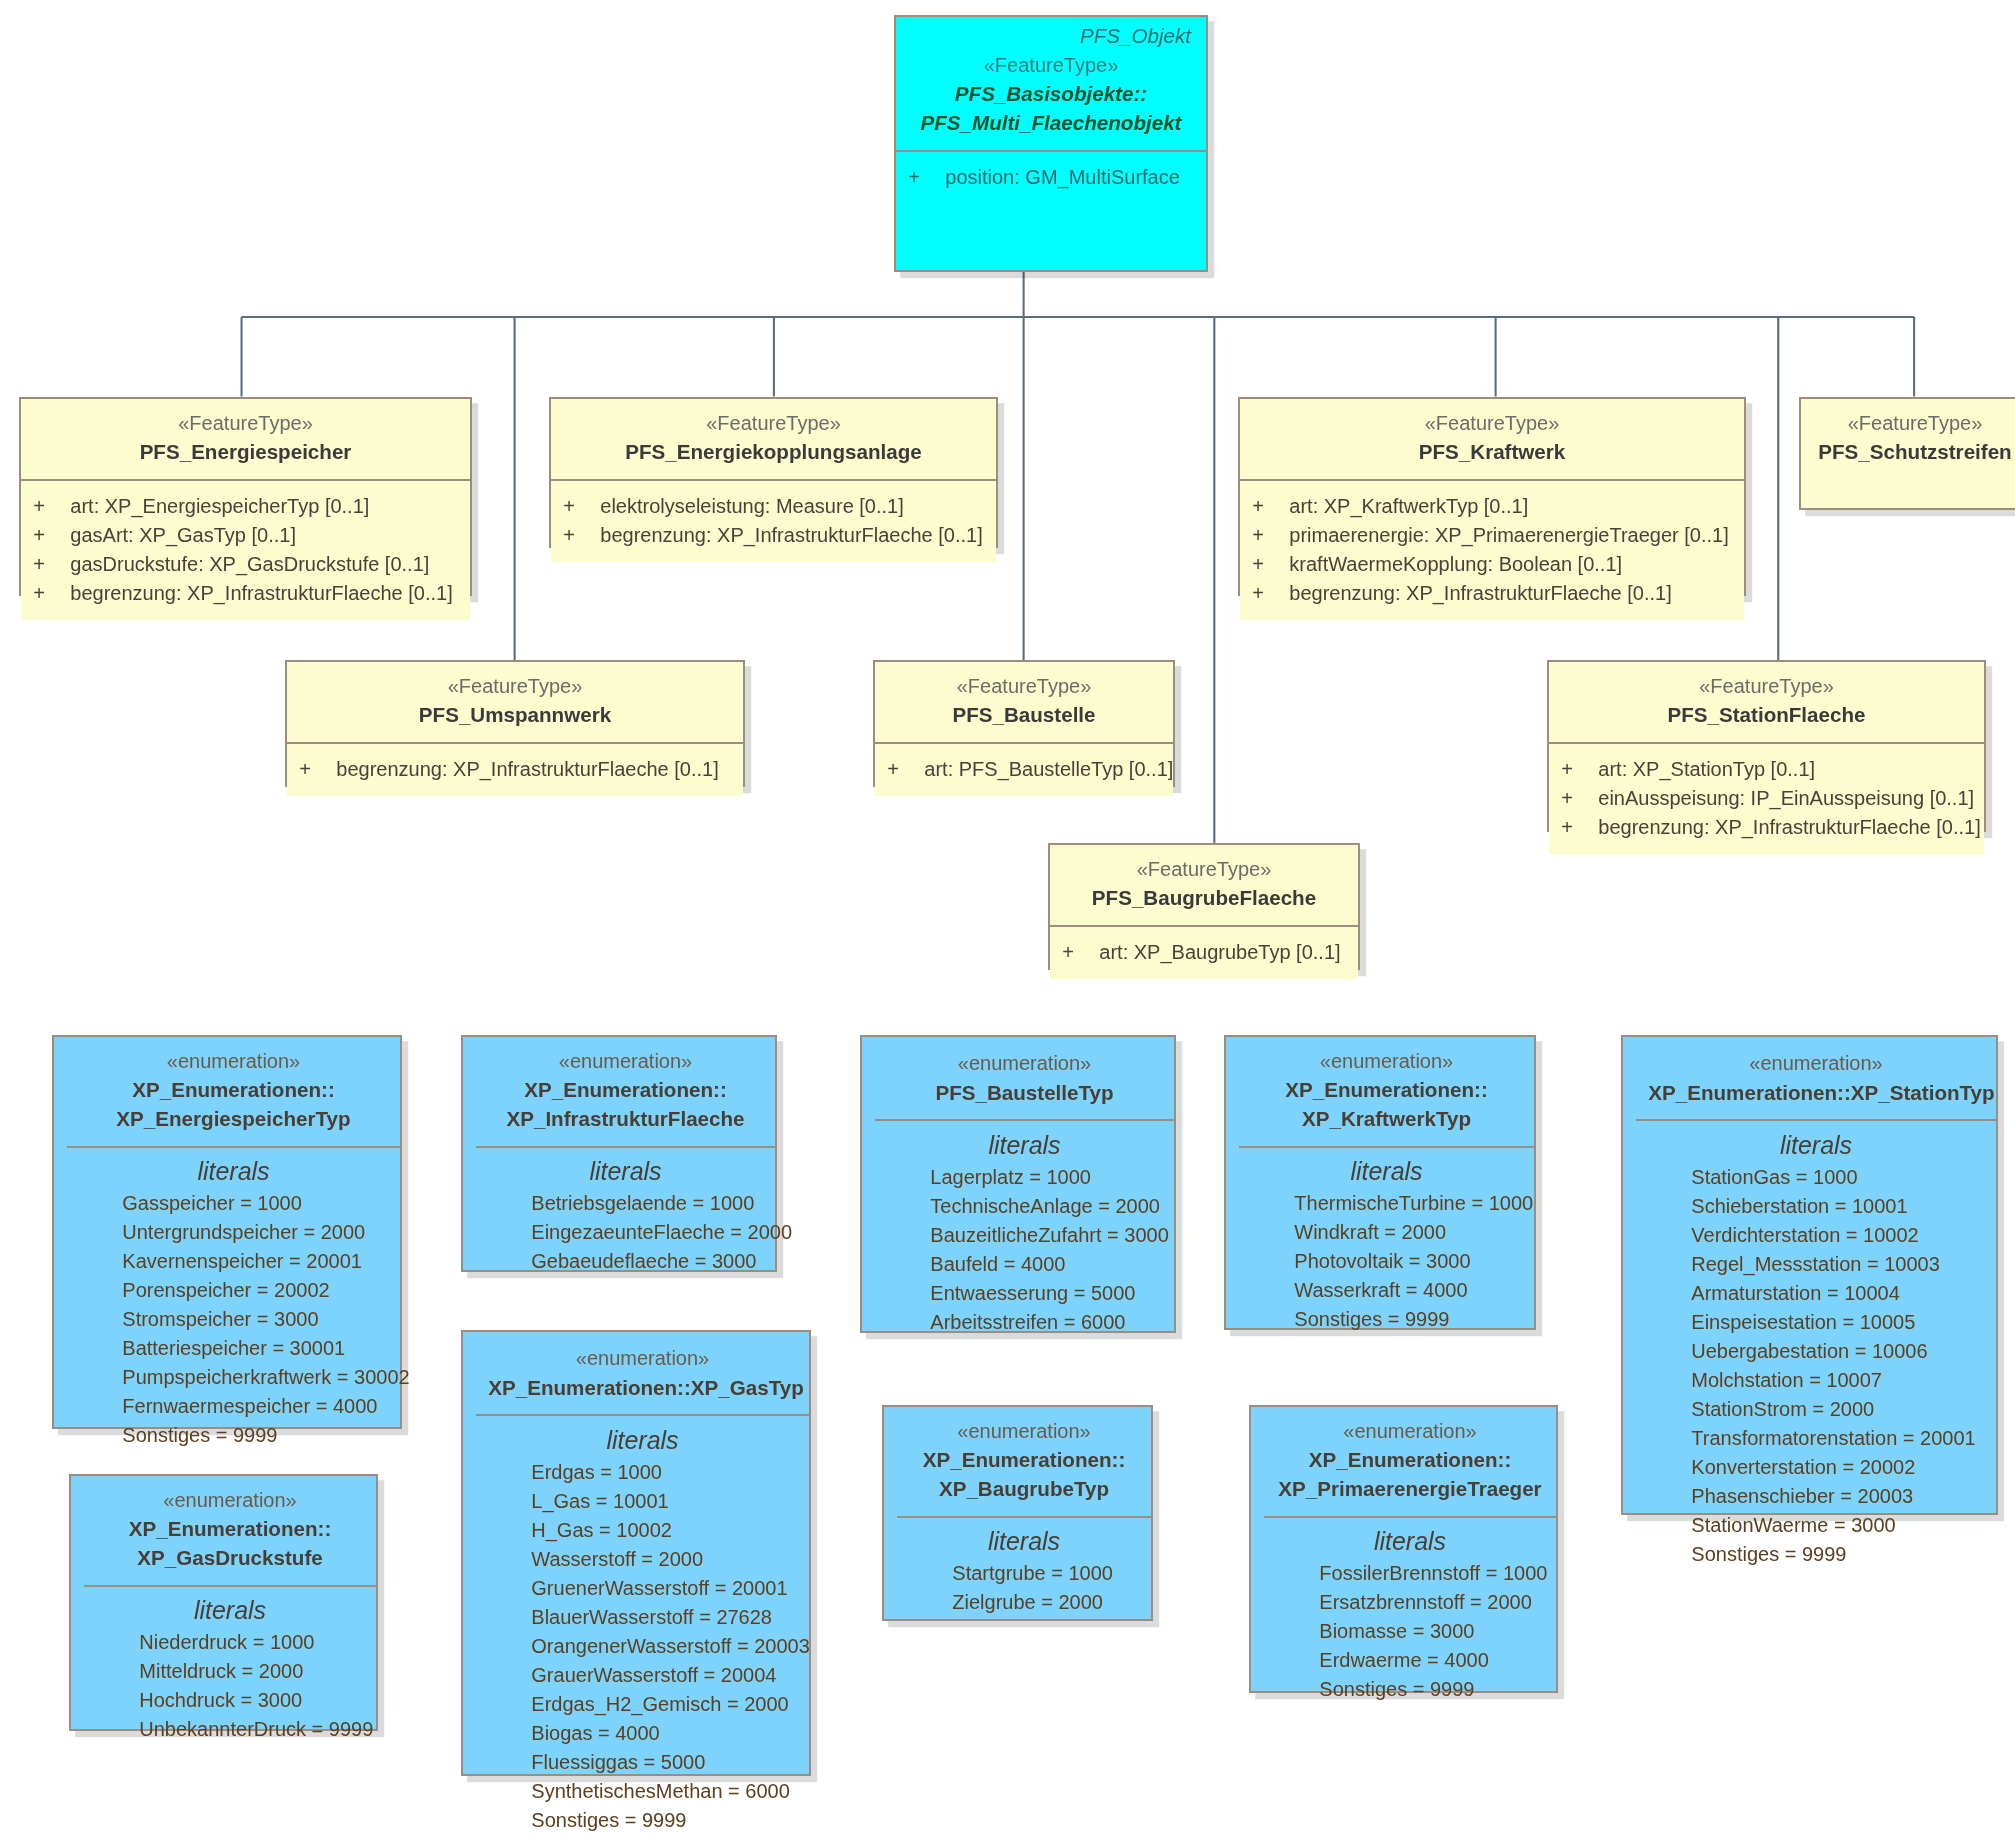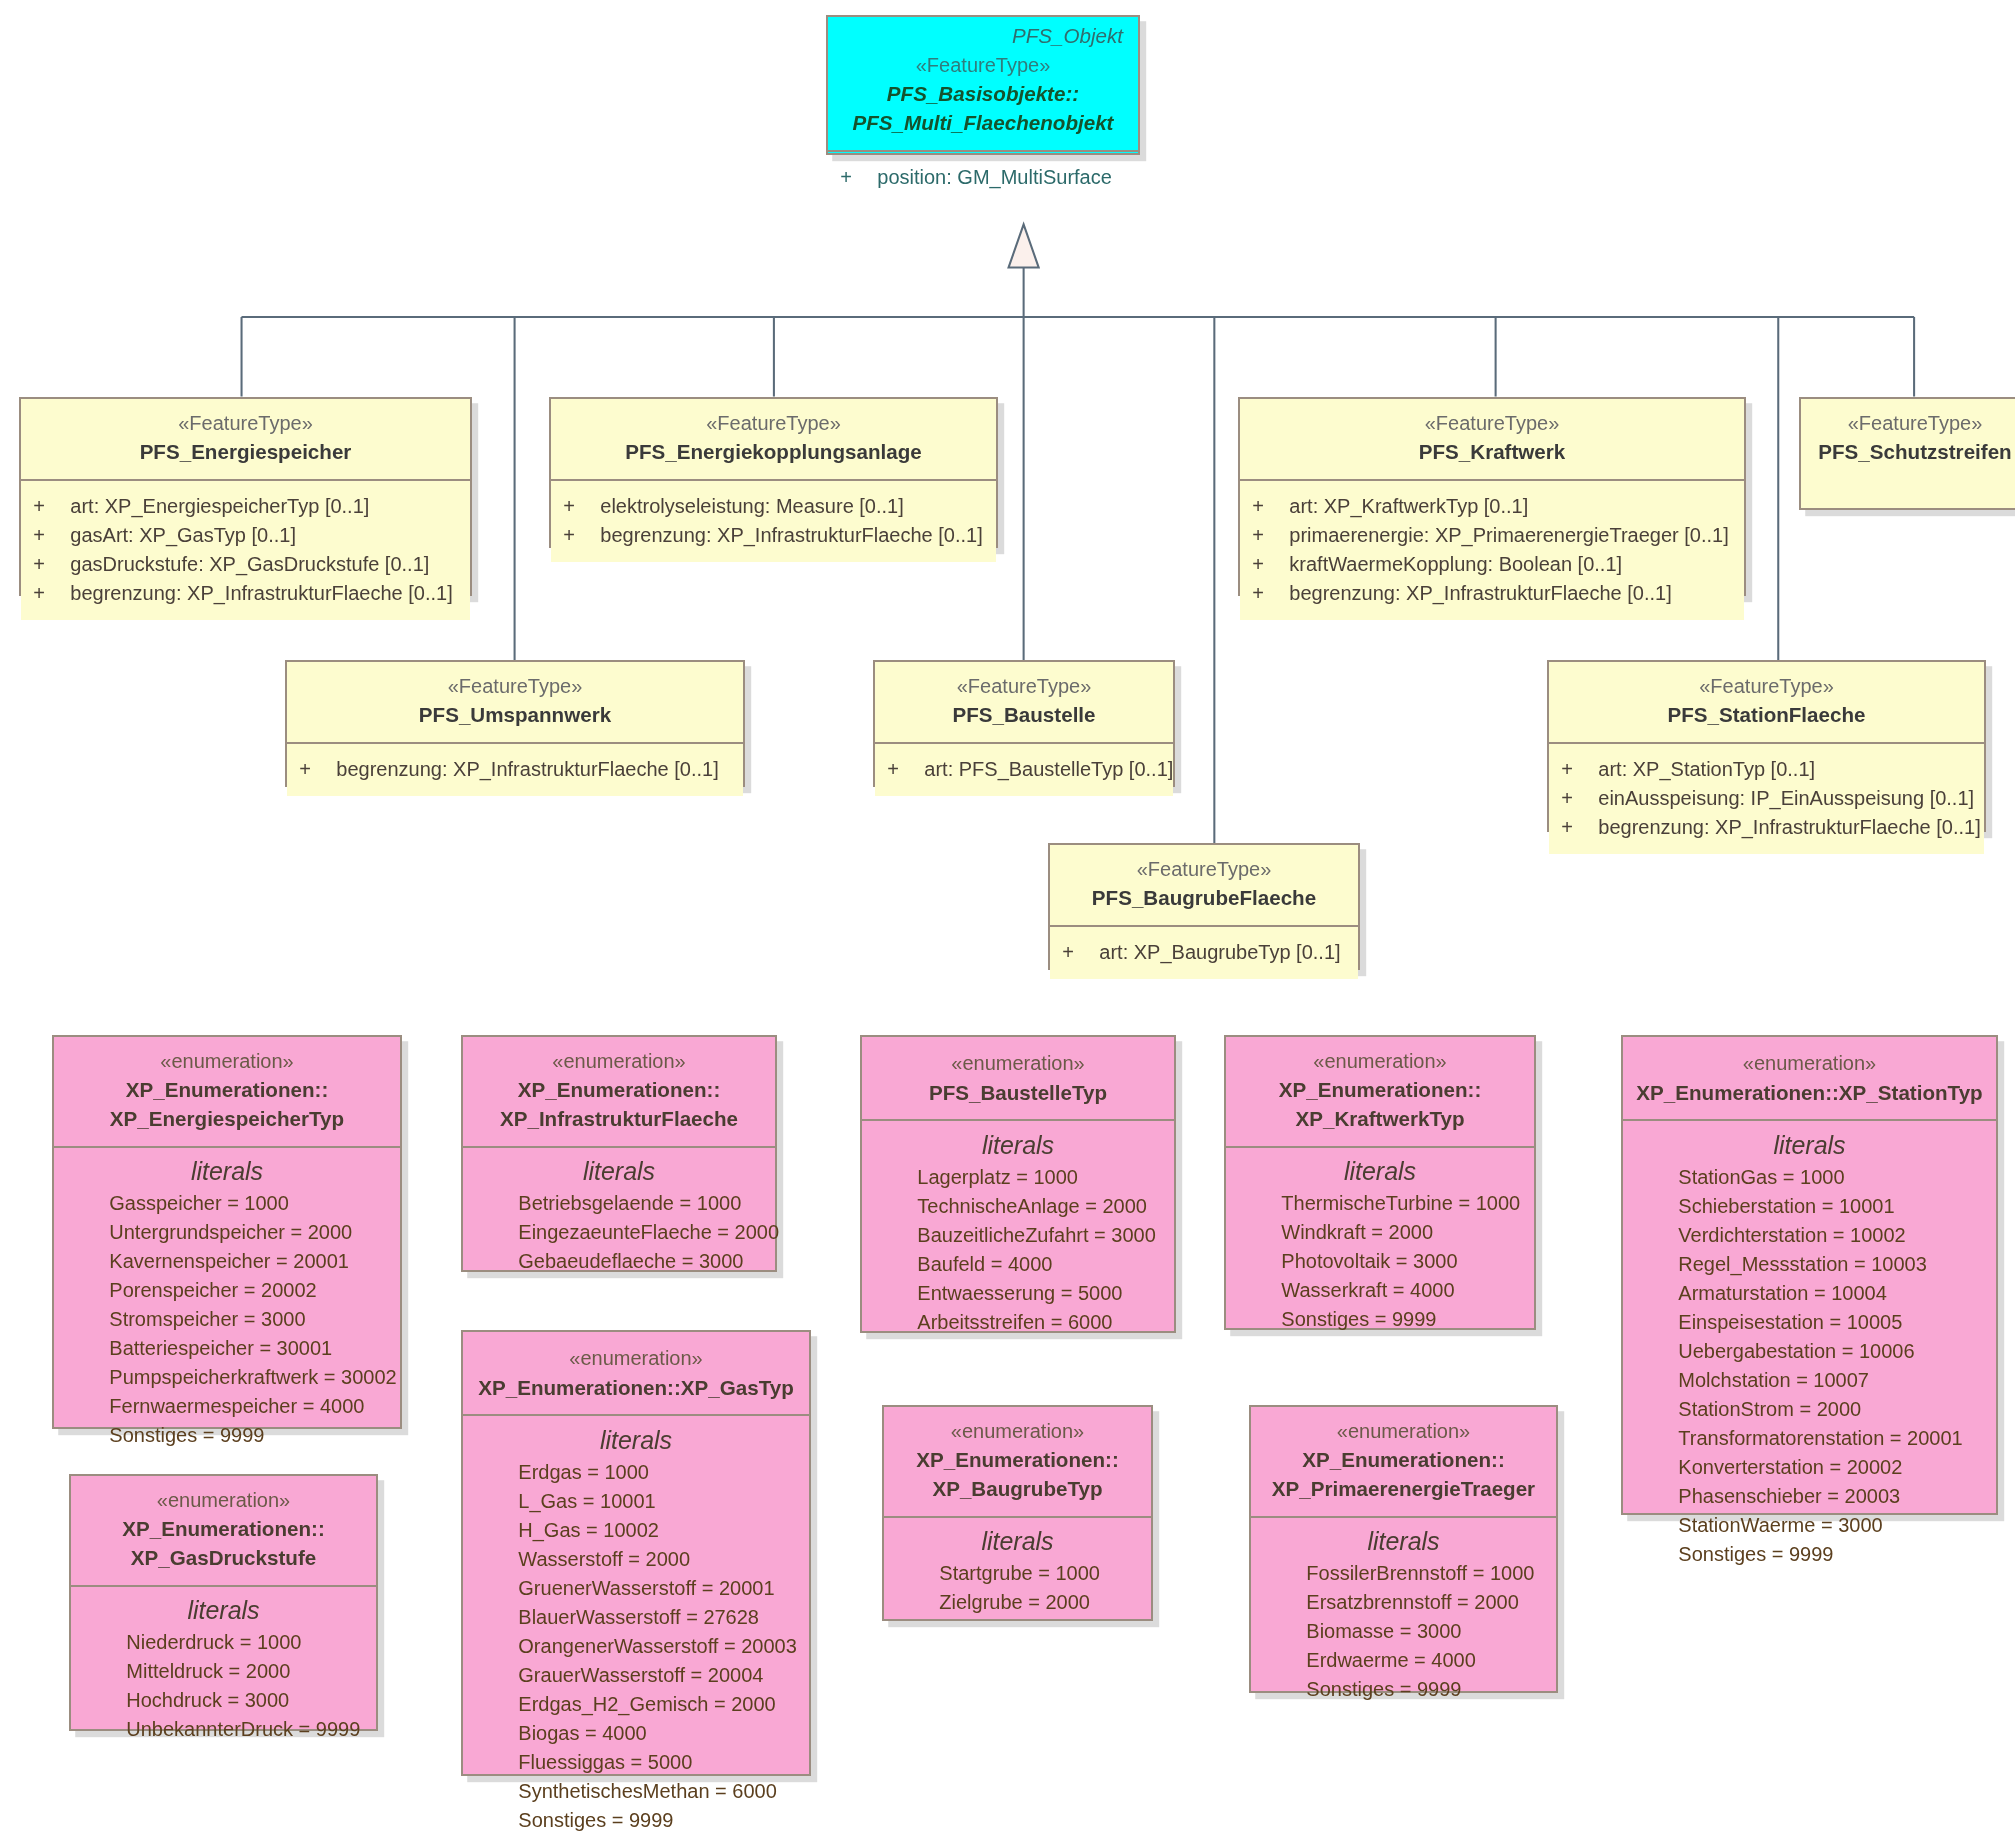--- a/index.html
+++ b/index.html
@@ -65,21 +65,21 @@
   }
   .root-box .stereo{color:#2f7d7d;}
   .root-box .cls-name{color:#14532d;font-style:italic;}
   .root-box .attr-row{color:#2c6a6a;}
 
   
   .ft-box{background:#fdfccf;}
   .ft-box .attrs{background:#fdfccf;}
 
   
-  .en-box{background:#f9a8d4;border:2.1px solid #9b8d80;}
+  .en-box{background:#7dd3fc;border:2.1px solid #9b8d80;padding-left:13px;}
   .en-box .stereo{color:#6b5a48;}
   .en-box .cls-name{color:#4a3d31;}
   .en-box .lit-head{
     text-align:center;
     font-size:25px;
     font-style:italic;
     color:#4a3d31;
     padding-bottom:2.7px;
   }
   .en-box .lits{
@@ -113,21 +113,21 @@
       <line x1="1770" y1="462" x2="1770" y2="1242"></line>
       <line x1="2180" y1="462" x2="2180" y2="578"></line>
       <line x1="2790" y1="462" x2="2790" y2="578"></line>
 
       <line x1="2592" y1="462" x2="2592" y2="962"></line>
     </g>
 
     <polygon points="1492,327 1470,390 1514,390" fill="#FBF0EC" stroke="#5A6B7A" stroke-width="3"></polygon>
   </svg>
 
-  <div class="uml-box root-box" style="left:826px;top:15px;width:314px;height:140px;">
+  <div class="uml-box root-box" style="left:894px;top:15px;width:314px;height:257px;">
     <div class="root-title">PFS_Objekt</div>
     <div class="compartment hdr" style="padding-top:0;">
       <div class="stereo">«FeatureType»</div>
       <div class="cls-name ital">PFS_Basisobjekte::</div>
       <div class="cls-name ital">PFS_Multi_Flaechenobjekt</div>
     </div>
     <div class="compartment attrs">
       <div class="attr-row">
         <span class="attr-vis">+</span>
         <span class="attr-txt">position: GM_MultiSurface</span>

